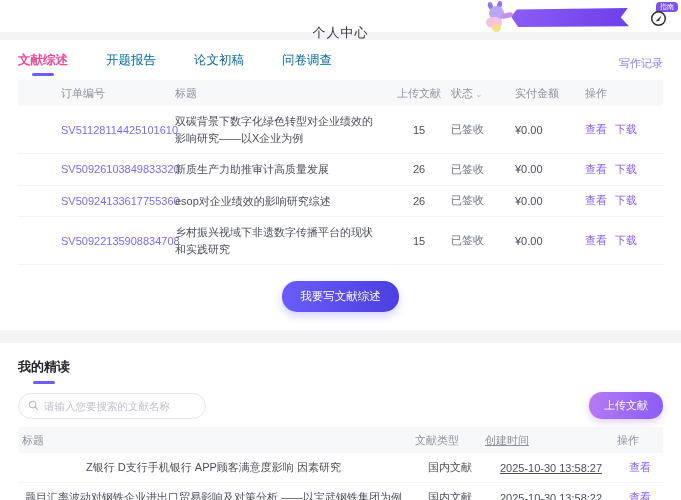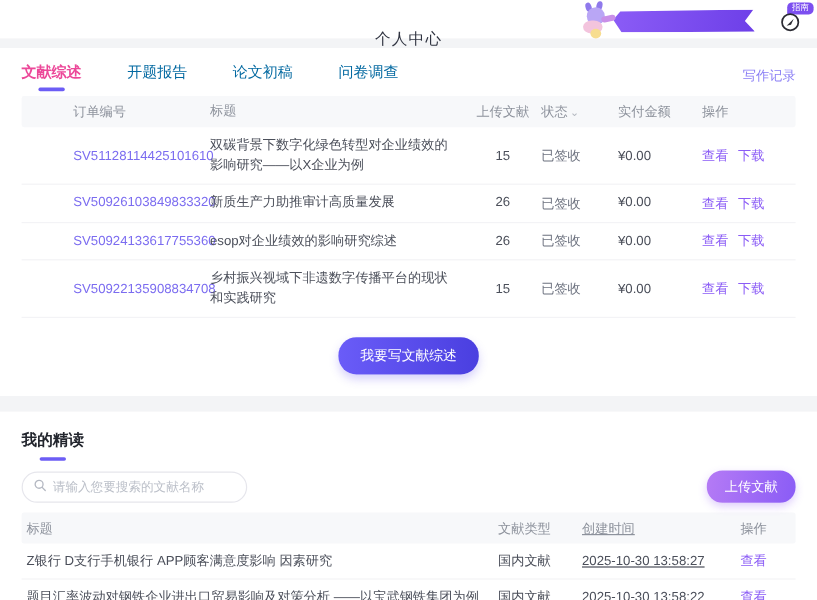--- a/index.html
+++ b/index.html
@@ -88,21 +88,21 @@
   .upload-btn { margin-left:auto; border:none; cursor:pointer; color:#fff; font-size:11px;
     padding:6px 15px; border-radius:13px; font-family:inherit;
     background:linear-gradient(100deg,#b57bf5,#8a5cf6);
     box-shadow:0 3px 7px rgba(150,92,246,.3); }
 
   
   .c2-title { flex:1; padding-left:4px; padding-right:10px; }
   .c2-type { width:70px; flex:none; }
   .c2-created { width:132px; flex:none;text-decoration:underline; }
   .c2-action { width:46px; flex:none; }
-  .t2 .trow { padding:7px 0; color:#4b4f5a; }
+  .t2 .trow { padding:7px 0; color:#4b4f5a;text-align:center; }
 </style>
 </head>
 <body>
 
 <header class="top-header">
   <div class="page-title">个人中心</div>
 
   <div class="deco">
     <div class="ribbon"></div>
     <div class="mascot-ear1"></div>

